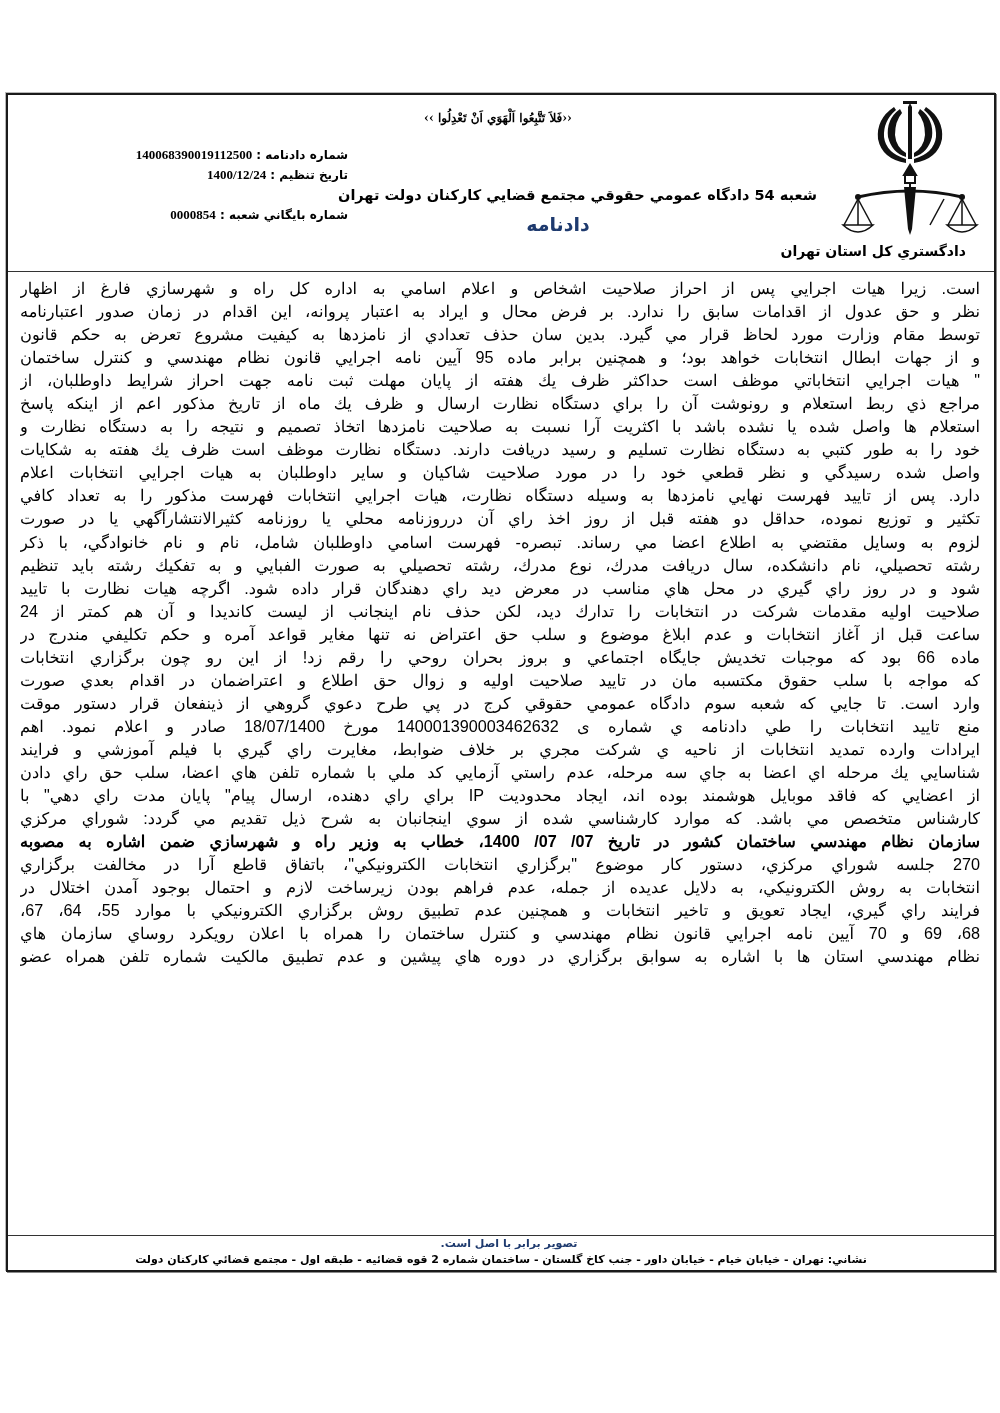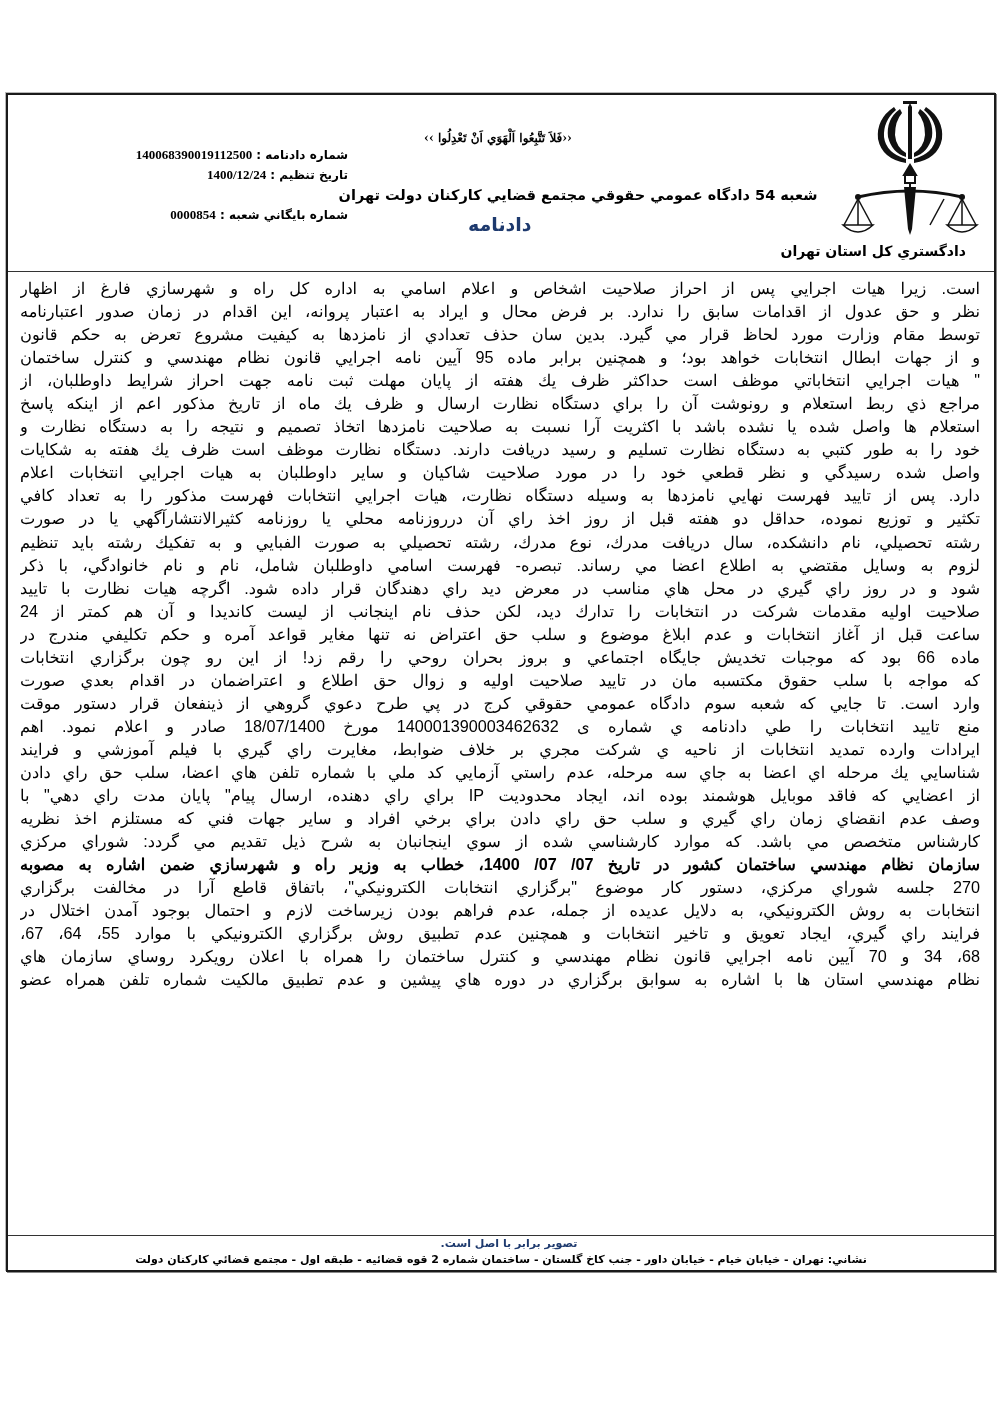--- a/index.html
+++ b/index.html
@@ -3,23 +3,23 @@
 <meta charset="utf-8">
 <style>
   html, body { margin: 0; padding: 0; background: #ffffff; }
   body { width: 1000px; height: 1413px; position: relative; overflow: hidden;
          font-family: "DejaVu Sans", "Liberation Sans", sans-serif; color: #000; }
   .frame { position: absolute; left: 6px; top: 93px; width: 986px; height: 1175px;
            border: 2px solid #1a1a1a; box-shadow: 1px 1px 0 #8a8a8a, -1px -1px 0 #b8b8b8; background:#fff; }
   .header { position: absolute; left: 0; top: 0; width: 986px; height: 176px; border-bottom: 1px solid #333; }
   .logo { position: absolute; right: 14px; top: 6px; width: 140px; height: 140px; }
   .logo-caption { position: absolute; right: 28px; top: 148px; font-size: 14px; font-weight: bold; direction: rtl; }
-  .verse { position: absolute; left: 390px; top: 36px; width: 200px; text-align: center; font-size: 12px; font-weight: bold; direction: rtl; font-family: "DejaVu Serif", serif; }
-  .court { position: absolute; left: 330px; top: 92px; width: 480px; text-align: center; font-size: 14.5px; font-weight: bold; direction: rtl; }
-  .doc-title { position: absolute; left: 460px; top: 118px; width: 180px; text-align: left; font-size: 19px; font-weight: bold; color: #1e3a6e; direction: rtl; }
+  .verse { position: absolute; left: 390px; top: 16px; width: 200px; text-align: center; font-size: 12px; font-weight: bold; direction: rtl; font-family: "DejaVu Serif", serif; }
+  .court { position: absolute; left: 330px; top: 92px; width: 480px; text-align: left; font-size: 14.5px; font-weight: bold; direction: rtl; }
+  .doc-title { position: absolute; left: 460px; top: 118px; width: 180px; text-align: center; font-size: 19px; font-weight: bold; color: #1e3a6e; direction: rtl; }
   .meta { position: absolute; left: 80px; width: 260px; text-align: right; font-size: 12px; font-weight: bold; direction: rtl; white-space: nowrap; }
   .meta .num { font-family: "Liberation Serif", serif; font-size: 13px; }
   .meta-1 { top: 52px; }
   .meta-2 { top: 72px; }
   .meta-3 { top: 112px; }
   .body-text { position: absolute; left: 12px; top: 182px; width: 960px; direction: rtl; text-align: justify;
                text-align-last: justify; font-family: "Liberation Sans", sans-serif; font-size: 16.2px; line-height: 23.05px; }
   .body-text .line { display: block; white-space: nowrap; text-align: justify; text-align-last: justify; overflow: hidden; height: 23.05px; }
   .footer { position: absolute; left: 0; top: 1140px; width: 986px; height: 35px; border-top: 1px solid #333; }
   .certified { position: absolute; left: 8px; top: 1px; width: 986px; text-align: center; font-size: 11px; font-weight: bold; color: #1e3a6e; direction: rtl; }
@@ -89,39 +89,38 @@
       <span class="line" style="white-space: nowrap;">نظر و حق عدول از اقدامات سابق را ندارد. بر فرض محال و ايراد به اعتبار پروانه، اين اقدام در زمان صدور اعتبارنامه</span>
       <span class="line" style="white-space: nowrap;">توسط مقام وزارت مورد لحاظ قرار مي گيرد. بدين سان حذف تعدادي از نامزدها به كيفيت مشروع تعرض به حكم قانون</span>
       <span class="line" style="white-space: nowrap;">و از جهات ابطال انتخابات خواهد بود؛ و همچنين برابر ماده 95 آيين نامه اجرايي قانون نظام مهندسي و كنترل ساختمان</span>
       <span class="line" style="white-space: nowrap;">" هيات اجرايي انتخاباتي موظف است حداكثر ظرف يك هفته از پايان مهلت ثبت نامه جهت احراز شرايط داوطلبان، از</span>
       <span class="line" style="white-space: nowrap;">مراجع ذي ربط استعلام و رونوشت آن را براي دستگاه نظارت ارسال و ظرف يك ماه از تاريخ مذكور اعم از اينكه پاسخ</span>
       <span class="line" style="white-space: nowrap;">استعلام ها واصل شده يا نشده باشد با اكثريت آرا نسبت به صلاحيت نامزدها اتخاذ تصميم و نتيجه را به دستگاه نظارت و</span>
       <span class="line" style="white-space: nowrap;">خود را به طور كتبي به دستگاه نظارت تسليم و رسيد دريافت دارند. دستگاه نظارت موظف است ظرف يك هفته به شكايات</span>
       <span class="line" style="white-space: nowrap;">واصل شده رسيدگي و نظر قطعي خود را در مورد صلاحيت شاكيان و ساير داوطلبان به هيات اجرايي انتخابات اعلام</span>
       <span class="line" style="white-space: nowrap;">دارد. پس از تاييد فهرست نهايي نامزدها به وسيله دستگاه نظارت، هيات اجرايي انتخابات فهرست مذكور را به تعداد كافي</span>
       <span class="line" style="white-space: nowrap;">تكثير و توزيع نموده، حداقل دو هفته قبل از روز اخذ راي آن درروزنامه محلي يا روزنامه كثيرالانتشارآگهي يا در صورت</span>
+      <span class="line" style="white-space: nowrap;">لزوم به وسايل مقتضي به اطلاع اعضا مي رساند.  تبصره- فهرست اسامي داوطلبان شامل، نام و نام خانوادگي، با ذكر</span>
       <span class="line" style="white-space: nowrap;">رشته تحصيلي، نام دانشكده، سال دريافت مدرك، نوع مدرك، رشته تحصيلي به صورت الفبايي و به تفكيك رشته بايد تنظيم</span>
-      <span class="line" style="white-space: nowrap;">لزوم به وسايل مقتضي به اطلاع اعضا مي رساند.  تبصره- فهرست اسامي داوطلبان شامل، نام و نام خانوادگي، با ذكر</span>
       <span class="line" style="white-space: nowrap;">شود و در روز راي گيري در محل هاي مناسب در معرض ديد راي دهندگان قرار داده شود. اگرچه هيات نظارت با تاييد</span>
       <span class="line" style="white-space: nowrap;">صلاحيت اوليه مقدمات شركت در انتخابات را تدارك ديد، لكن حذف نام اينجانب از ليست كانديدا و آن هم كمتر از 24</span>
       <span class="line" style="white-space: nowrap;">ساعت قبل از آغاز انتخابات و عدم ابلاغ موضوع و سلب حق اعتراض نه تنها مغاير قواعد آمره و حكم تكليفي مندرج در</span>
       <span class="line" style="white-space: nowrap;">ماده 66 بود كه موجبات تخديش جايگاه اجتماعي و بروز بحران روحي را رقم زد! از اين رو چون برگزاري انتخابات</span>
       <span class="line" style="white-space: nowrap;">كه مواجه با سلب حقوق مكتسبه مان در تاييد صلاحيت اوليه و زوال حق اطلاع و اعتراضمان در اقدام بعدي صورت</span>
       <span class="line" style="white-space: nowrap;">وارد است. تا جايي كه شعبه سوم دادگاه عمومي حقوقي كرج در پي طرح دعوي گروهي از ذينفعان قرار دستور موقت</span>
       <span class="line" style="white-space: nowrap;">منع تاييد انتخابات را طي دادنامه ي شماره ى 140001390003462632 مورخ 18/07/1400 صادر و اعلام نمود. اهم</span>
       <span class="line" style="white-space: nowrap;">ايرادات وارده تمديد انتخابات از ناحيه ي شركت مجري بر خلاف ضوابط، مغايرت راي گيري با فيلم آموزشي و فرايند</span>
       <span class="line" style="white-space: nowrap;">شناسايي يك مرحله اي اعضا به جاي سه مرحله، عدم راستي آزمايي كد ملي با شماره تلفن هاي اعضا، سلب حق راي دادن</span>
       <span class="line" style="white-space: nowrap;">از اعضايي كه فاقد موبايل هوشمند بوده اند، ايجاد محدوديت IP براي راي دهنده، ارسال پيام" پايان مدت راي دهي" با</span>
-      <span class="line" style="white-space: nowrap;">وصف عدم انقضاي زمان راي گيري و سلب حق راي دادن براي برخي افراد و ساير جهات فني كه مستلزم اخذ نظريه</span>
       <span class="line" style="white-space: nowrap;">كارشناس متخصص مي باشد. كه موارد كارشناسي شده از سوي اينجانبان به شرح ذيل تقديم مي گردد: شوراي مركزي</span>
       <span class="line" style="white-space: nowrap; font-weight: bold;">سازمان نظام مهندسي ساختمان كشور در تاريخ 07/ 07/ 1400، خطاب به وزير راه و شهرسازي ضمن اشاره به مصوبه</span>
       <span class="line" style="white-space: nowrap;">270 جلسه شوراي مركزي، دستور كار موضوع "برگزاري انتخابات الكترونيكي"، باتفاق قاطع آرا در مخالفت برگزاري</span>
       <span class="line" style="white-space: nowrap;">انتخابات به روش الكترونيكي، به دلايل عديده از جمله، عدم فراهم بودن زيرساخت لازم و احتمال بوجود آمدن اختلال در</span>
       <span class="line" style="white-space: nowrap;">فرايند راي گيري، ايجاد تعويق و تاخير انتخابات و همچنين عدم تطبيق روش برگزاري الكترونيكي با موارد 55، 64، 67،</span>
-      <span class="line" style="white-space: nowrap;">68، 34 و 70 آيين نامه اجرايي قانون نظام مهندسي و كنترل ساختمان را همراه با اعلان رويكرد روساي سازمان هاي</span>
+      <span class="line" style="white-space: nowrap;">68، 69 و 70 آيين نامه اجرايي قانون نظام مهندسي و كنترل ساختمان را همراه با اعلان رويكرد روساي سازمان هاي</span>
       <span class="line" style="white-space: nowrap;">نظام مهندسي استان ها با اشاره به سوابق برگزاري در دوره هاي پيشين و عدم تطبيق مالكيت شماره تلفن همراه عضو</span>
     </div>
 
   <div class="footer">
     <div class="certified">تصوير برابر با اصل است.</div>
     <div class="address">نشاني:  تهران - خيابان خيام - خيابان داور - جنب كاخ گلستان - ساختمان شماره 2 قوه قضائيه - طبقه اول - مجتمع قضائي كاركنان دولت</div>
   </div>
 </div>
 
 </body></html>

